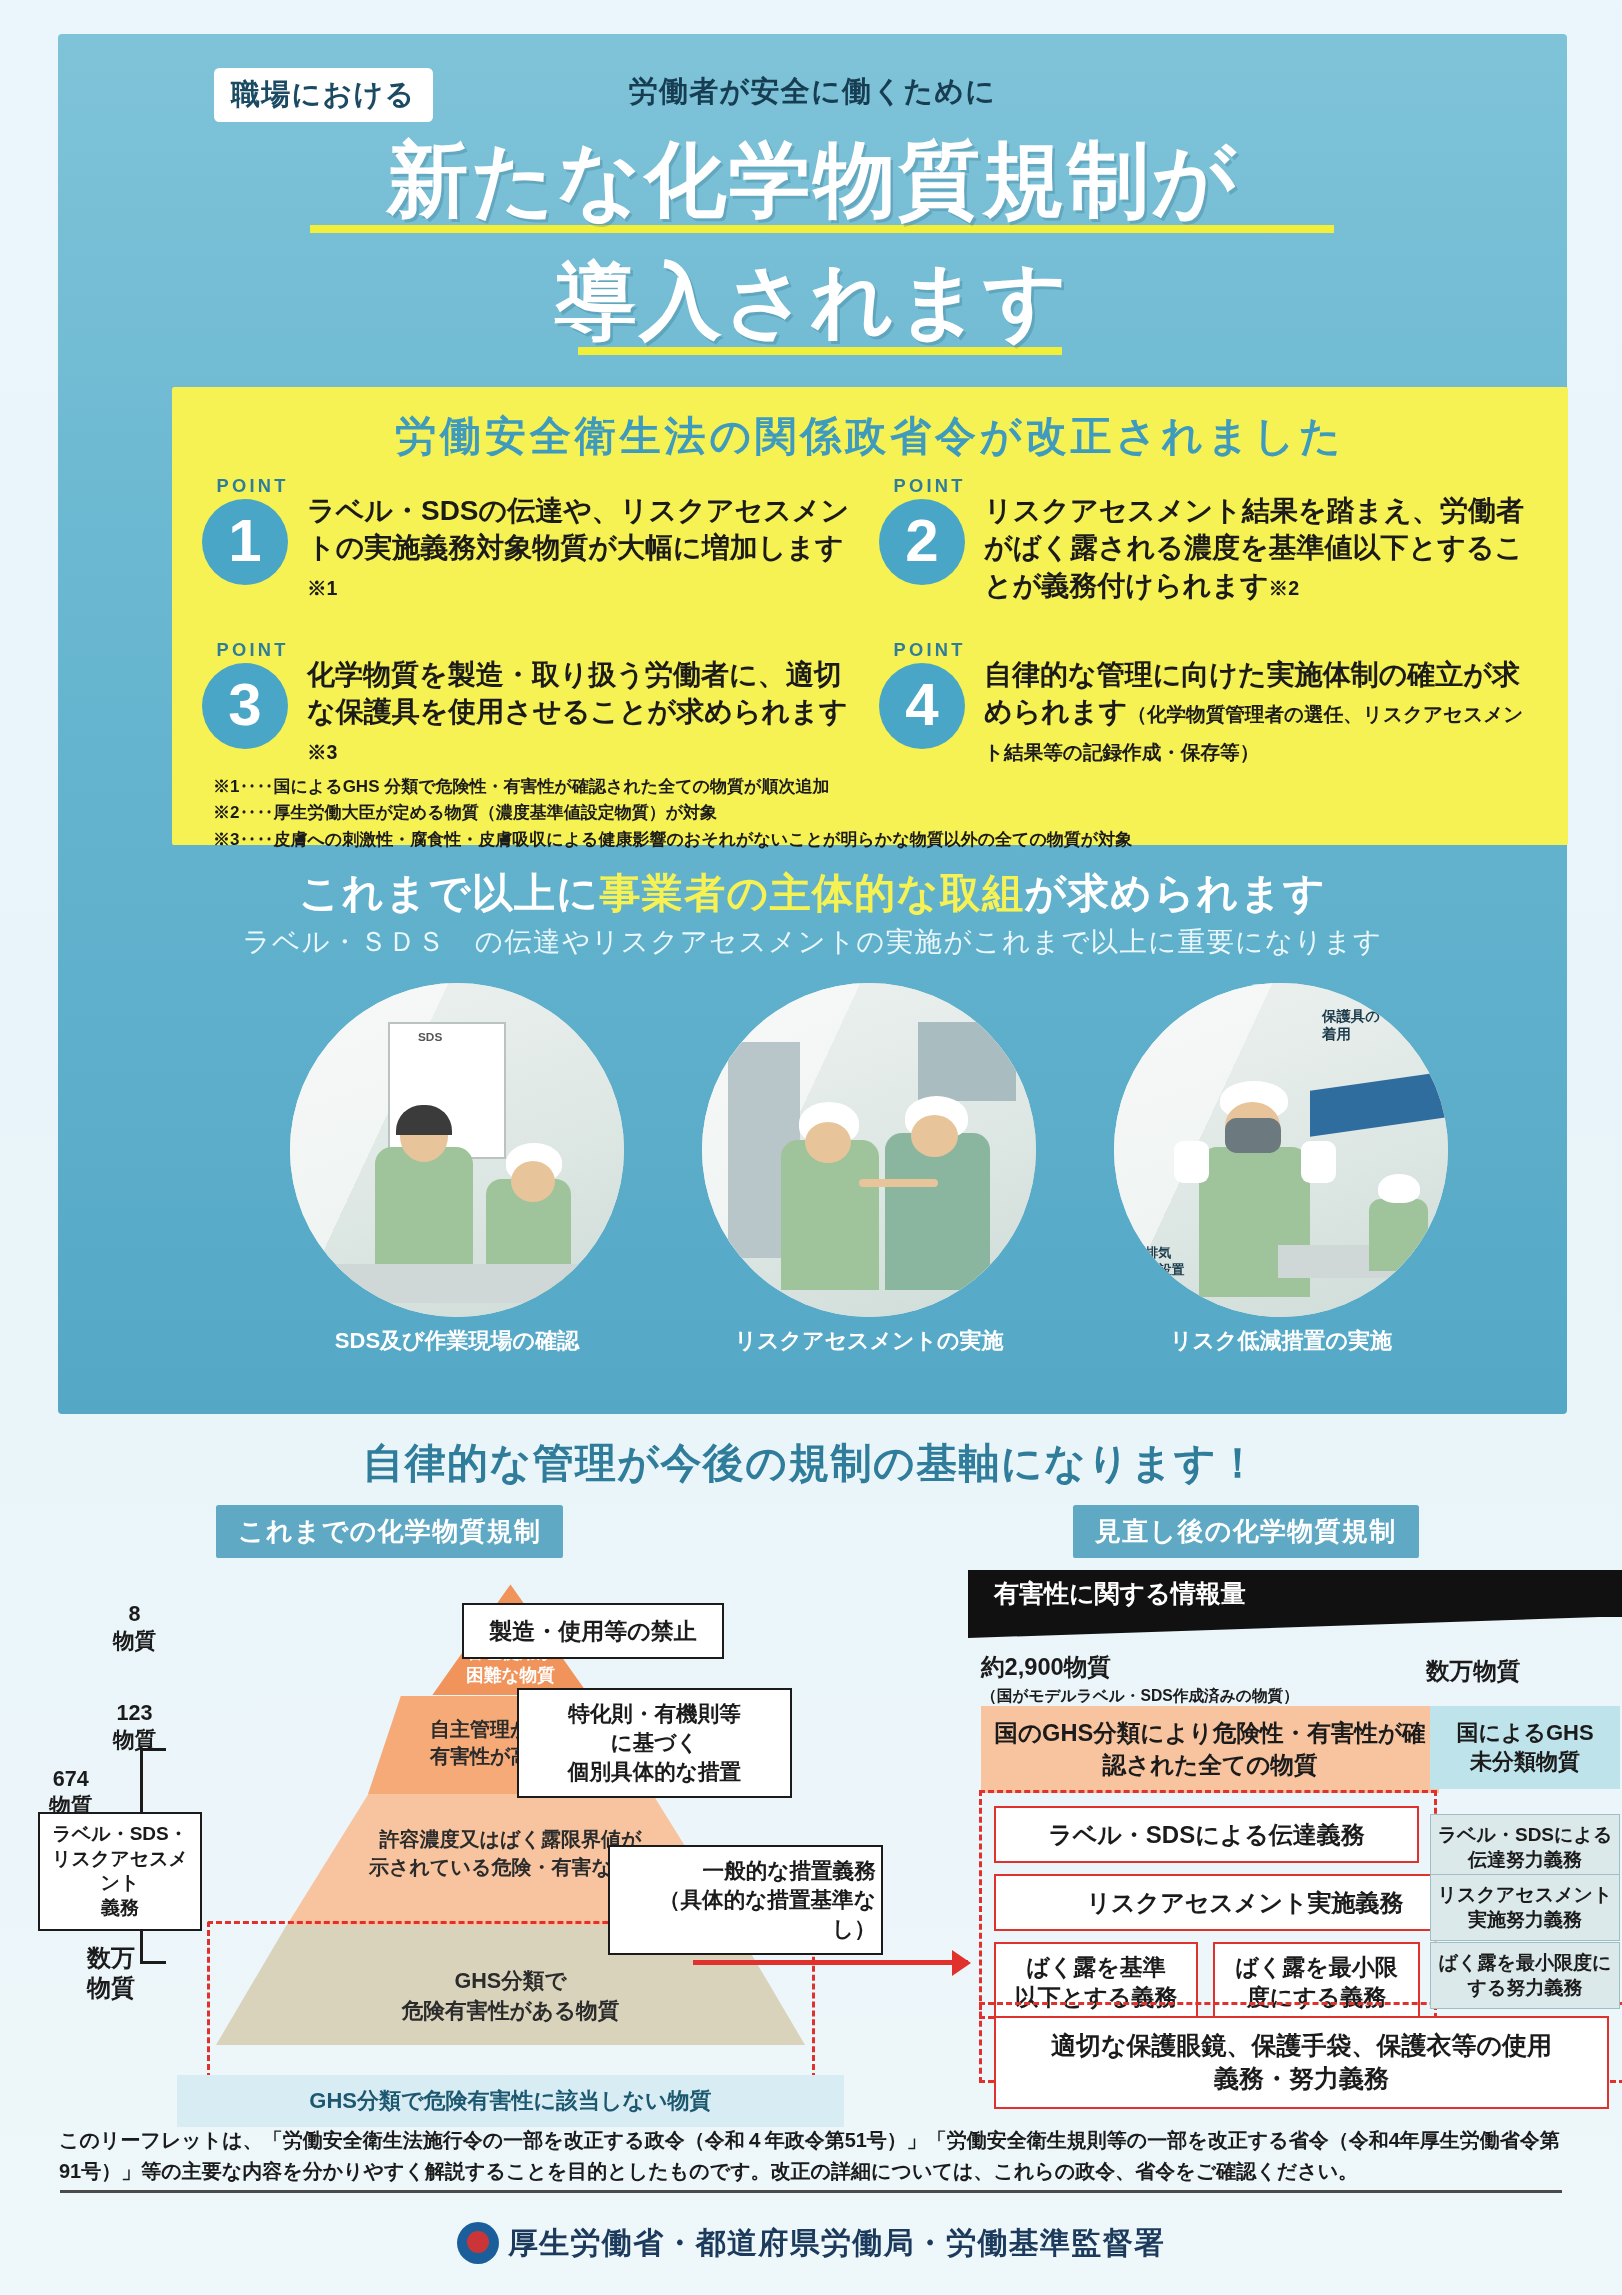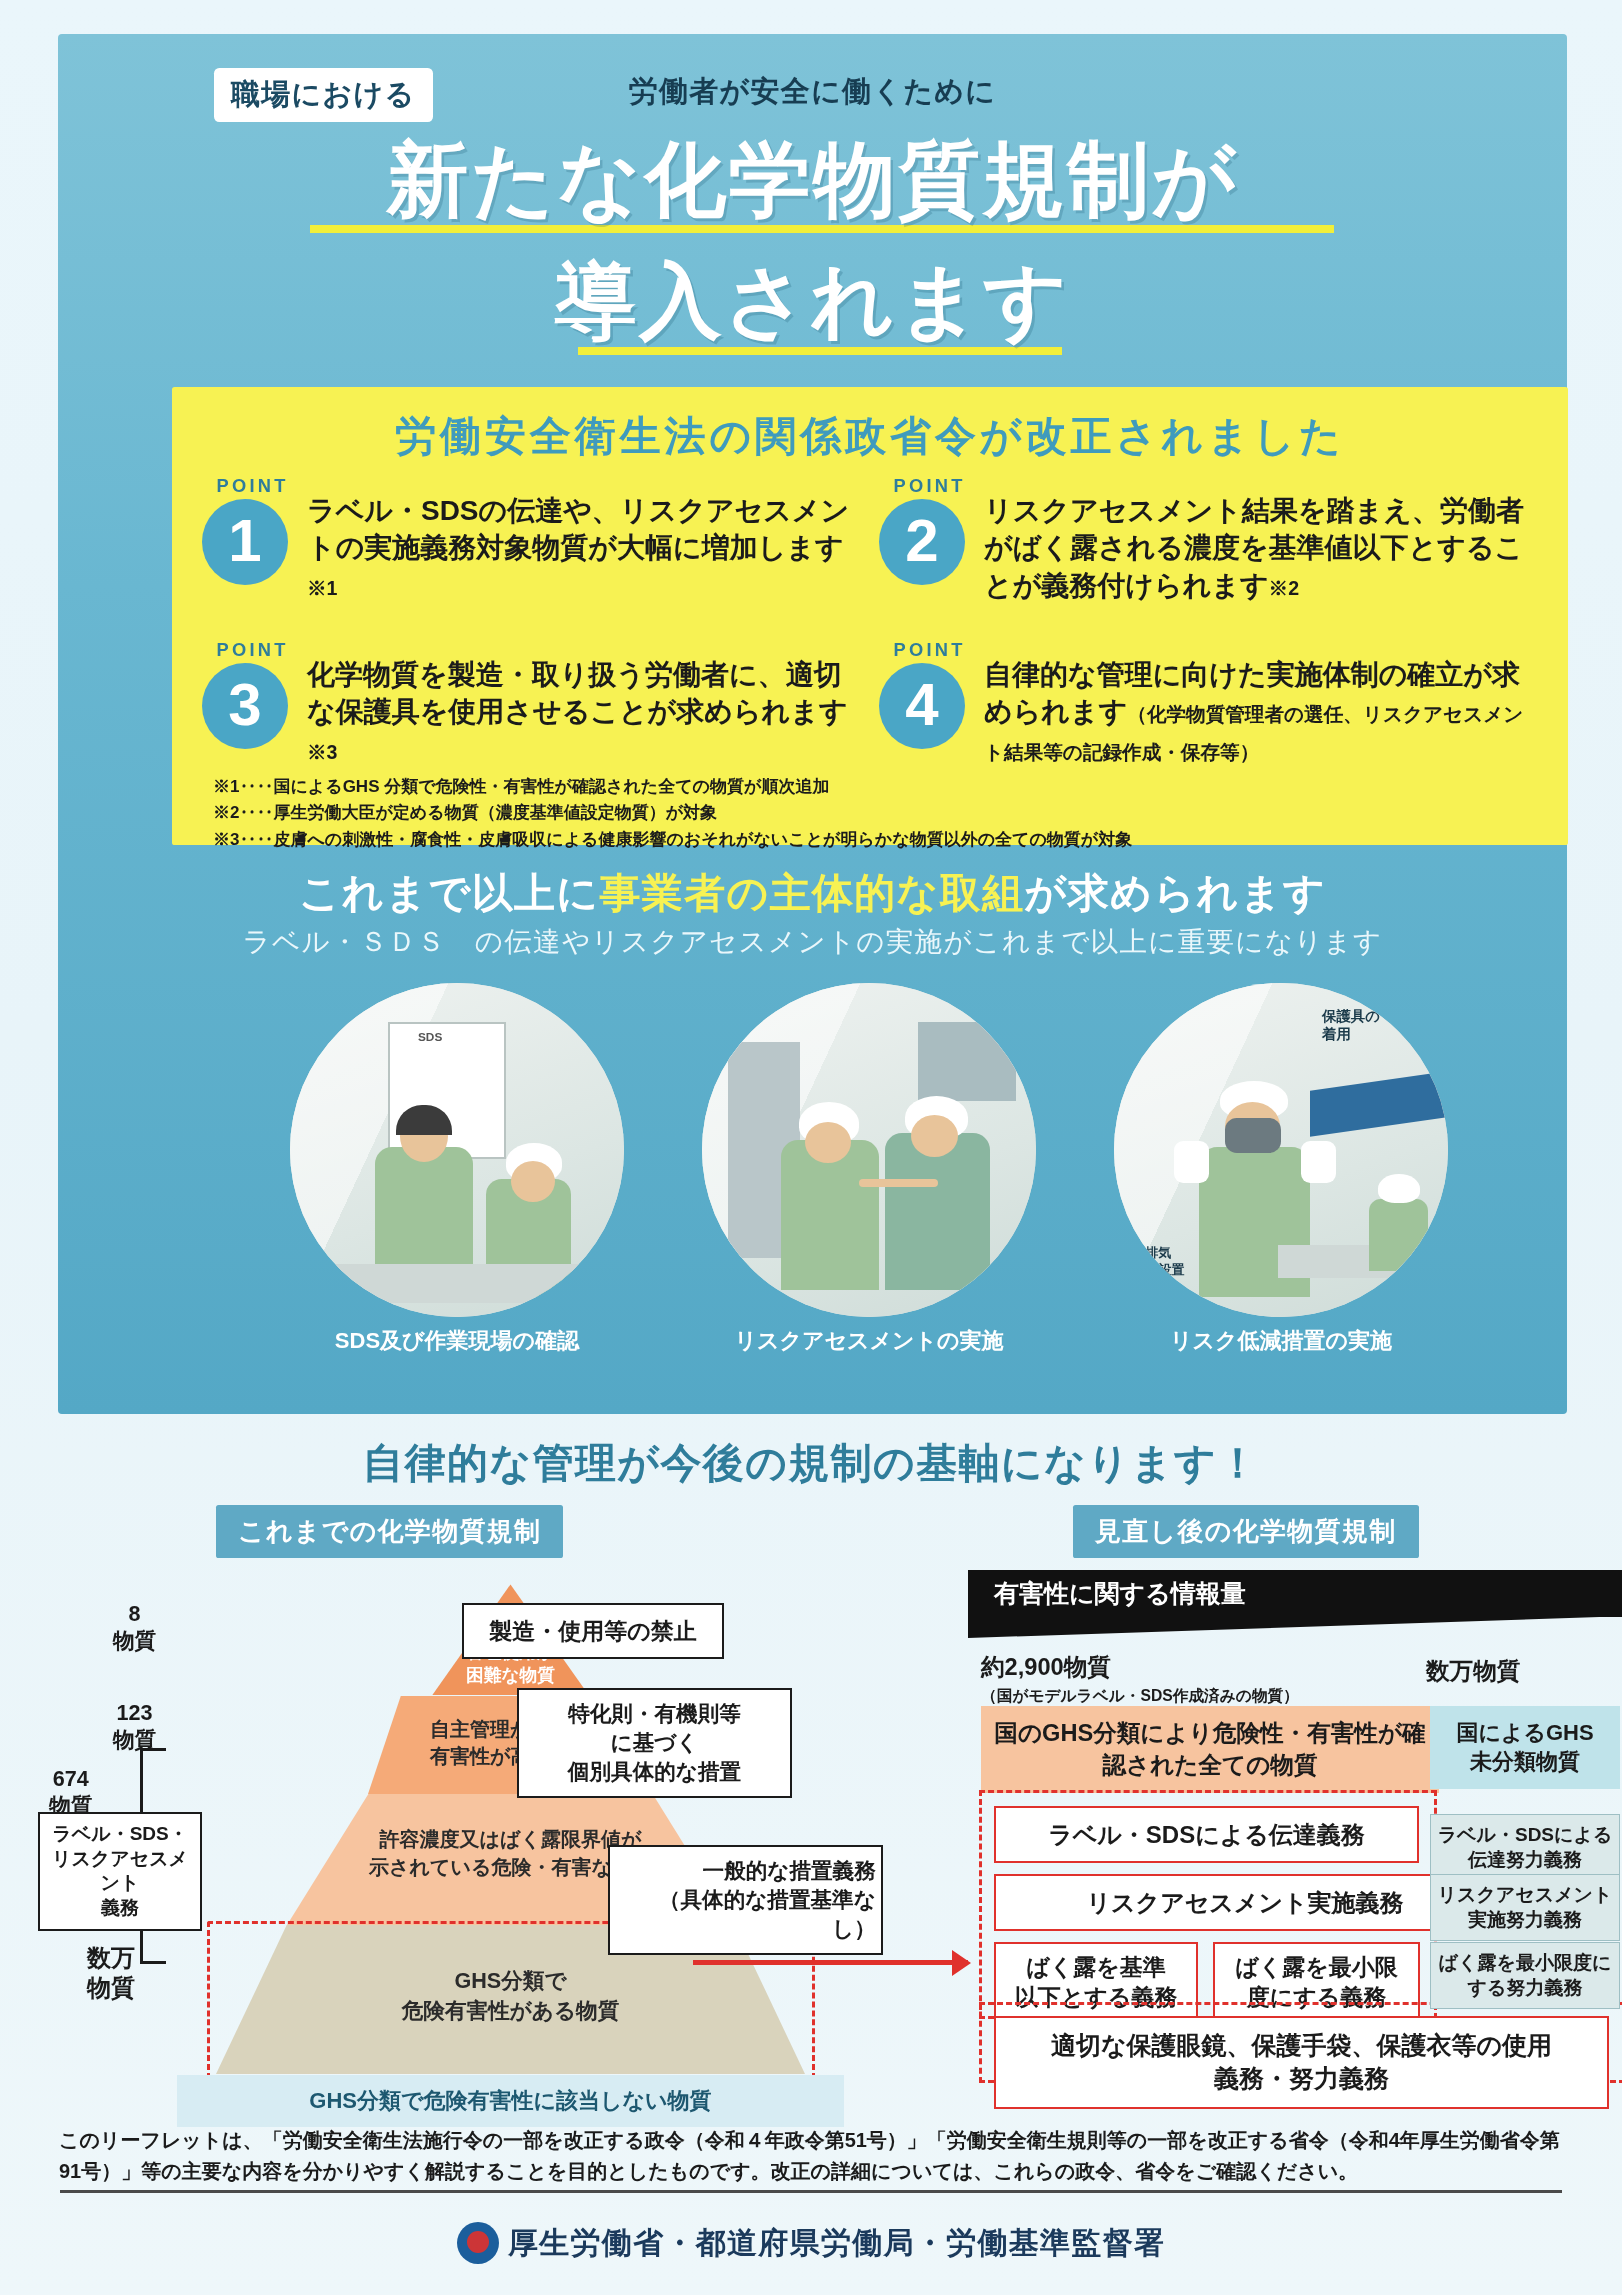--- a/index.html
+++ b/index.html
@@ -145,21 +145,21 @@
     left: 216px; top: 14.4px; width: 157px; height: 111px;
     background: #f0945b; clip-path: polygon(50% 0%, 100% 100%, 0% 100%);
     font-size: 17.7px; line-height: 1.3; padding-top: 34px; color: #ffffff;
   }
   .l2 { left: 152px; top: 126px; width: 285px; height: 98px; background: #f5aa78;
         font-size: 20px; line-height: 1.35; padding-top: 19.6px;
         clip-path: polygon(11.5% 0%, 88.5% 0%, 100% 100%, 0% 100%); }
   .l3 { left: 71px; top: 224px; width: 447px; height: 131px; background: #f7c49f;
         font-size: 20px; line-height: 1.4; padding-top: 31px;
         clip-path: polygon(18.2% 0%, 81.8% 0%, 100% 100%, 0% 100%); }
-  .l4 { left: 0px; top: 355px; width: 589px; height: 149px; background: #d9d3bc;
+  .l4 { left: 0px; top: 355px; width: 589px; height: 120px; background: #d9d3bc;
         font-size: 21.6px; line-height: 1.4; padding-top: 41px;
         clip-path: polygon(12% 0%, 88% 0%, 100% 100%, 0% 100%); }
   .base {
     position: absolute; left: -39px; top: 505px; width: 667px; height: 52px;
     background: #d7ecf3; color: #1d5870; font-size: 22px; font-weight: bold;
     text-align: center; line-height: 52px;
   }
   .dashed-red {
     position: absolute; left: -9.2px; top: 351px; width: 608px; height: 158px;
     border: 3.9px dashed #e0312c; border-radius: 2.6px;

